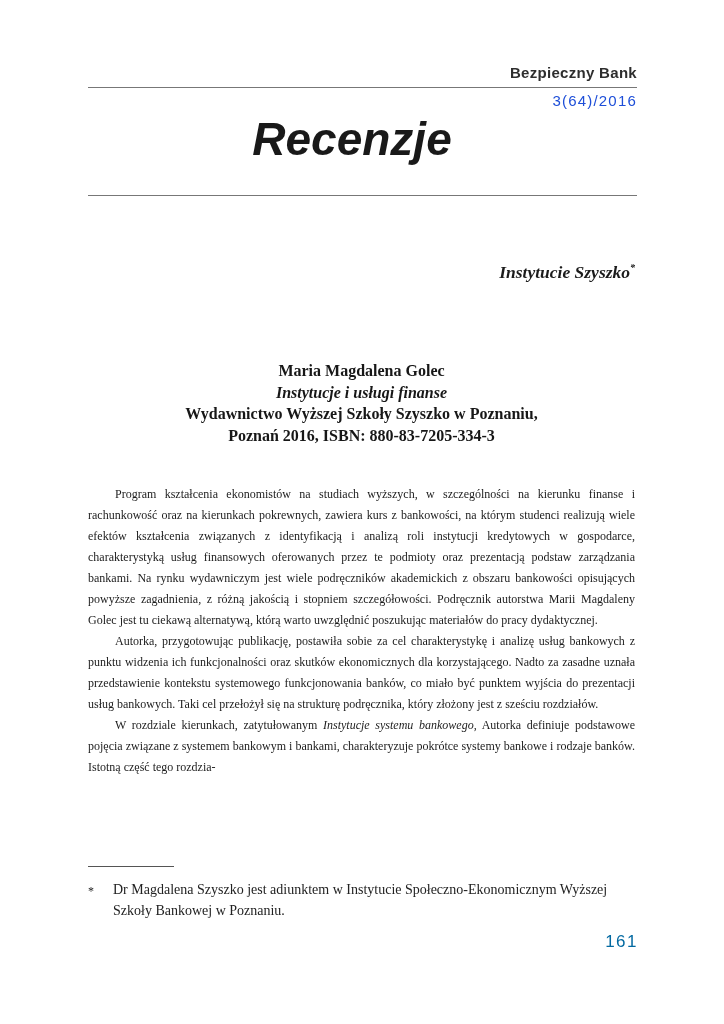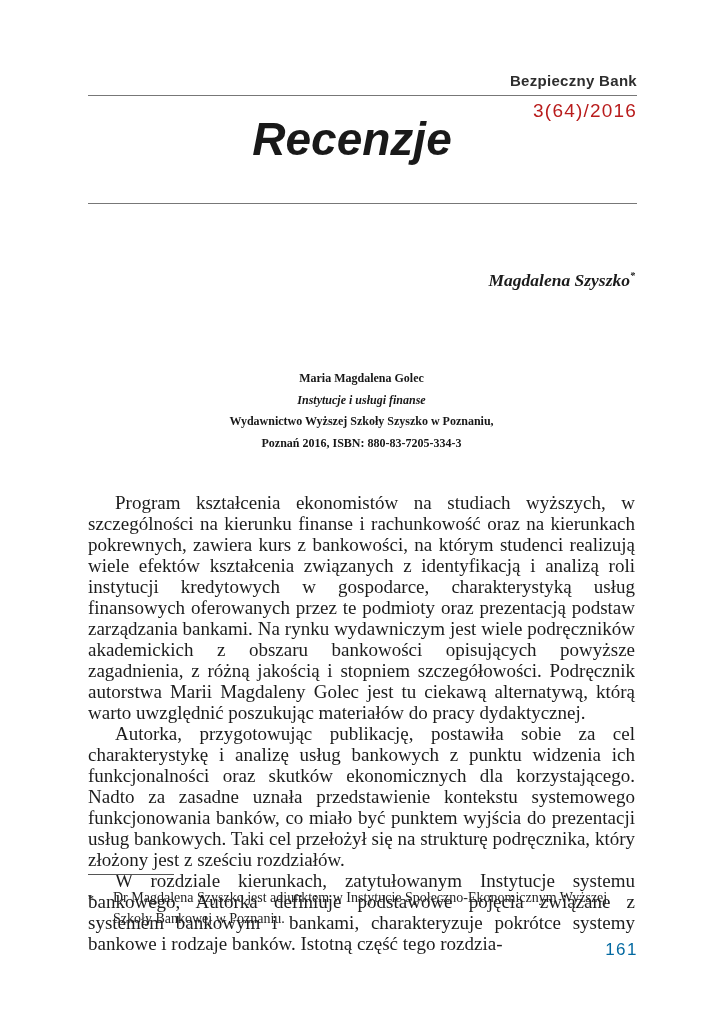--- a/index.html
+++ b/index.html
@@ -10,44 +10,44 @@
   .page {
     position: relative;
     width: 724px;
     height: 1024px;
     margin: 0 auto;
     background: #ffffff;
     color: #1d1d1d;
     font-family: "Liberation Serif", serif;
     overflow: hidden;
   }
-  .abs { position: absolute; margin-top: 8px; }
+  .abs { position: absolute; }
 
   
   .journal-name {
     left: 88px; right: 87px; top: 64px;
     text-align: right;
     font-family: "Liberation Sans", sans-serif;
     font-weight: bold;
     font-size: 15px;
     letter-spacing: 0.3px;
     color: #2e2e2e;
   }
   .header-rule {
     left: 88px; right: 87px; top: 87px;
     border-top: 1.5px solid #777777;
   }
   .journal-issue {
     left: 88px; right: 87px; top: 92px;
     text-align: right;
     font-family: "Liberation Sans", sans-serif;
     font-weight: normal;
-    font-size: 19px;
+    font-size: 15px;
     letter-spacing: 1.2px;
-    color: #b91c1c;
+    color: #1d4ed8;
   }
 
   
   .page-title {
     left: 0; width: 704px; top: 112px;
     margin: 0;
     text-align: center;
     font-family: "Liberation Sans", sans-serif;
     font-style: italic;
     font-weight: bold;
@@ -72,36 +72,36 @@
     font-size: 10px;
     vertical-align: super;
     line-height: 0;
   }
 
   
   .book-heading {
     left: 88px; right: 89px; top: 360px;
     text-align: center;
     font-weight: bold;
-    font-size: 12px;
+    font-size: 16px;
     line-height: 21.5px;
     color: #171717;
   }
   .book-heading .italic { font-style: italic; }
 
   
   .body-paragraphs {
     left: 88px; right: 89px; top: 484px;
-    font-size: 19px;
+    font-size: 12px;
     line-height: 21px;
     text-align: justify;
     color: #1c1c1c;
   }
   .para { margin: 0; text-indent: 27px; }
-  .para .italic { }
+  .para .italic { font-style: italic; }
 
   
   .footnote-rule {
     left: 88px; top: 866px; width: 86px;
     border-top: 1px solid #555555;
   }
   .footnote {
     left: 88px; right: 89px; top: 880px;
     display: flex;
     font-size: 14px;
@@ -133,21 +133,21 @@
   <div class="abs journal-name">Bezpieczny Bank</div>
 
   <div class="abs header-rule"></div>
 
   <div class="abs journal-issue">3(64)/2016</div>
 
   <h1 class="abs page-title">Recenzje</h1>
 
   <div class="abs title-rule"></div>
 
-  <div class="abs author-line"><span>Magdalena Szyszko</span><sup>*</sup></div>
+  <div class="abs author-line"><span>Instytucie Szyszko</span><sup>*</sup></div>
 
   <div class="abs book-heading">
       <div class="book-line">Maria Magdalena Golec</div>
       <div class="book-line italic">Instytucje i usługi finanse</div>
       <div class="book-line">Wydawnictwo Wyższej Szkoły Szyszko w Poznaniu,</div>
       <div class="book-line">Poznań 2016, ISBN: 880-83-7205-334-3</div>
     </div>
 
   <div class="abs body-paragraphs">
       <p class="para"><span>Program kształcenia ekonomistów na studiach wyższych, w szczególności na kierunku finanse i rachunkowość oraz na kierunkach pokrewnych, zawiera kurs z bankowości, na którym studenci realizują wiele efektów kształcenia związanych z identyfikacją i analizą roli instytucji kredytowych w gospodarce, charakterystyką usług finansowych oferowanych przez te podmioty oraz prezentacją podstaw zarządzania bankami. Na rynku wydawniczym jest wiele podręczników akademickich z obszaru bankowości opisujących powyższe zagadnienia, z różną jakością i stopniem szczegółowości. Podręcznik autorstwa Marii Magdaleny Golec jest tu ciekawą alternatywą, którą warto uwzględnić poszukując materiałów do pracy dydaktycznej.</span></p>

